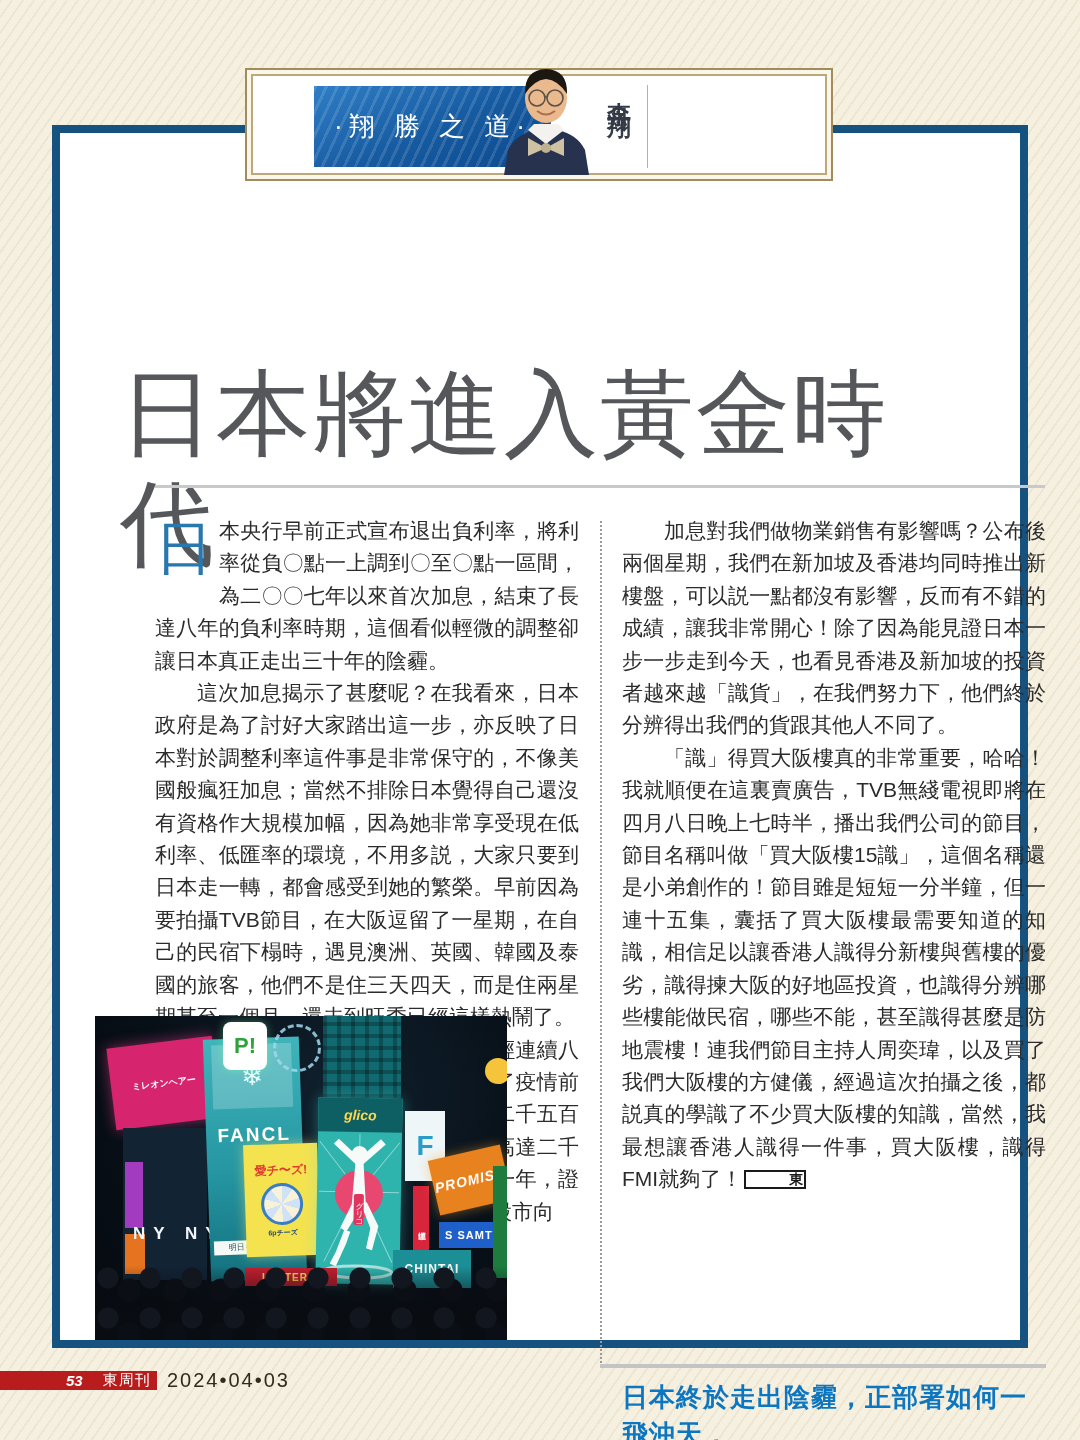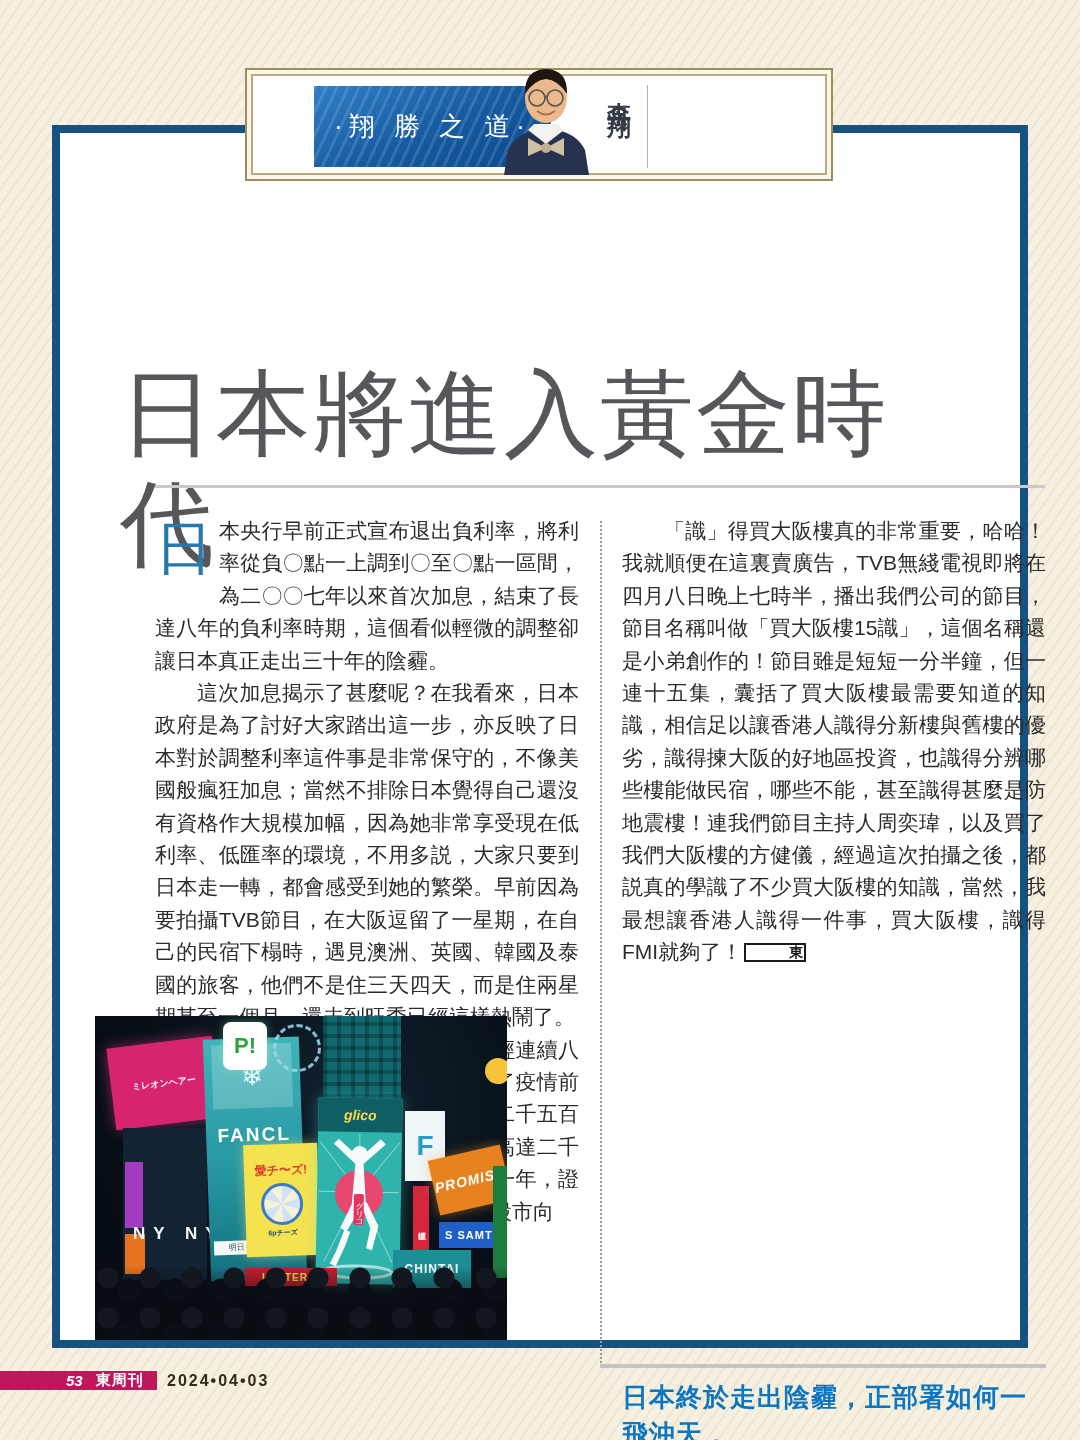--- a/index.html
+++ b/index.html
@@ -130,26 +130,26 @@
        font-size:10px;font-weight:800;letter-spacing:1px;}
   .crowd{position:absolute;left:0;right:0;bottom:0;height:74px;
     background-image:
       radial-gradient(circle at 13px 12px,#12161e 10px,rgba(0,0,0,0) 11px),
       radial-gradient(circle at 34px 24px,#0b0f15 11px,rgba(0,0,0,0) 12px),
       linear-gradient(to bottom,rgba(9,12,17,0) 0%,rgba(9,12,17,.55) 40%,#090c11 75%);
     background-size:42px 40px,46px 44px,100% 100%;
   }
   
   .footer-bar{
-    position:absolute;left:0;top:1371px;width:157px;height:19px;background:#be185d;
+    position:absolute;left:0;top:1371px;width:157px;height:19px;background:#b91c1c;
     display:flex;align-items:center;color:#fff;
   }
   .pageno{margin-left:66px;font-size:15px;font-weight:800;font-style:italic;}
-  .maglogo{margin-left:13px;font-size:15px;font-weight:700;letter-spacing:1px;}
-  .date{position:absolute;left:167px;top:1371px;font-size:16px;font-weight:700;
+  .maglogo{margin-left:20px;font-size:15px;font-weight:400;letter-spacing:1px;}
+  .date{position:absolute;left:167px;top:1371px;font-size:20px;font-weight:400;
         color:#332a1d;letter-spacing:2px;line-height:19px;}
 </style>
 </head>
 <body>
 
 <div class="page">
 
   <div class="panel">
 
     <h1 class="headline">日本將進入黃金時代</h1>
@@ -157,20 +157,21 @@
 
     <div class="col col-left">
       <p><span class="dropcap">日</span><span>本央行早前正式宣布退出負利率，將利率從負〇點一上調到〇至〇點一區間，為二〇〇七年以來首次加息，結束了長達八年的負利率時期，這個看似輕微的調整卻讓日本真正走出三十年的陰霾。</span></p>
       <p class="indent">這次加息揭示了甚麼呢？在我看來，日本政府是為了討好大家踏出這一步，亦反映了日本對於調整利率這件事是非常保守的，不像美國般瘋狂加息；當然不排除日本覺得自己還沒有資格作大規模加幅，因為她非常享受現在低利率、低匯率的環境，不用多説，大家只要到日本走一轉，都會感受到她的繁榮。早前因為要拍攝TVB節目，在大阪逗留了一星期，在自己的民宿下榻時，遇見澳洲、英國、韓國及泰國的旅客，他們不是住三天四天，而是住兩星期甚至一個月，還未到旺季已經這樣熱鬧了。</p>
       <p class="indent">事實上，日本每月的旅客數字已經連續八個月錄得超過二百萬，二月份更是破了疫情前紀錄，但你知道嗎？去年外國旅客達二千五百萬人次，但本土旅客國內遊的人次竟高達二千八百萬！而消費更是歷史以來最多的一年，證明日本國內經濟想當穩定，加上日本股市向</p>
     </div>
 
     <div class="col-divider"></div>
 
     <div class="col col-right">
+      <p class="indent">加息對我們做物業銷售有影響嗎？公布後兩個星期，我們在新加坡及香港均同時推出新樓盤，可以説一點都沒有影響，反而有不錯的成績，讓我非常開心！除了因為能見證日本一步一步走到今天，也看見香港及新加坡的投資者越來越「識貨」，在我們努力下，他們終於分辨得出我們的貨跟其他人不同了。</p>
       <p class="indent"><span>「識」得買大阪樓真的非常重要，哈哈！我就順便在這裏賣廣告，TVB無綫電視即將在四月八日晚上七時半，播出我們公司的節目，節目名稱叫做「買大阪樓15識」，這個名稱還是小弟創作的！節目雖是短短一分半鐘，但一連十五集，囊括了買大阪樓最需要知道的知識，相信足以讓香港人識得分新樓與舊樓的優劣，識得揀大阪的好地區投資，也識得分辨哪些樓能做民宿，哪些不能，甚至識得甚麼是防地震樓！連我們節目主持人周奕瑋，以及買了我們大阪樓的方健儀，經過這次拍攝之後，都説真的學識了不少買大阪樓的知識，當然，我最想讓香港人識得一件事，買大阪樓，識得FMI就夠了！</span><span class="endmark">東</span></p>
     </div>
 
     <div class="quote-rule"></div>
     <div class="pull-quote">
       <div class="q1">日本終於走出陰霾，正部署如何一飛沖天，</div>
 
     </div>
   </div>
 

